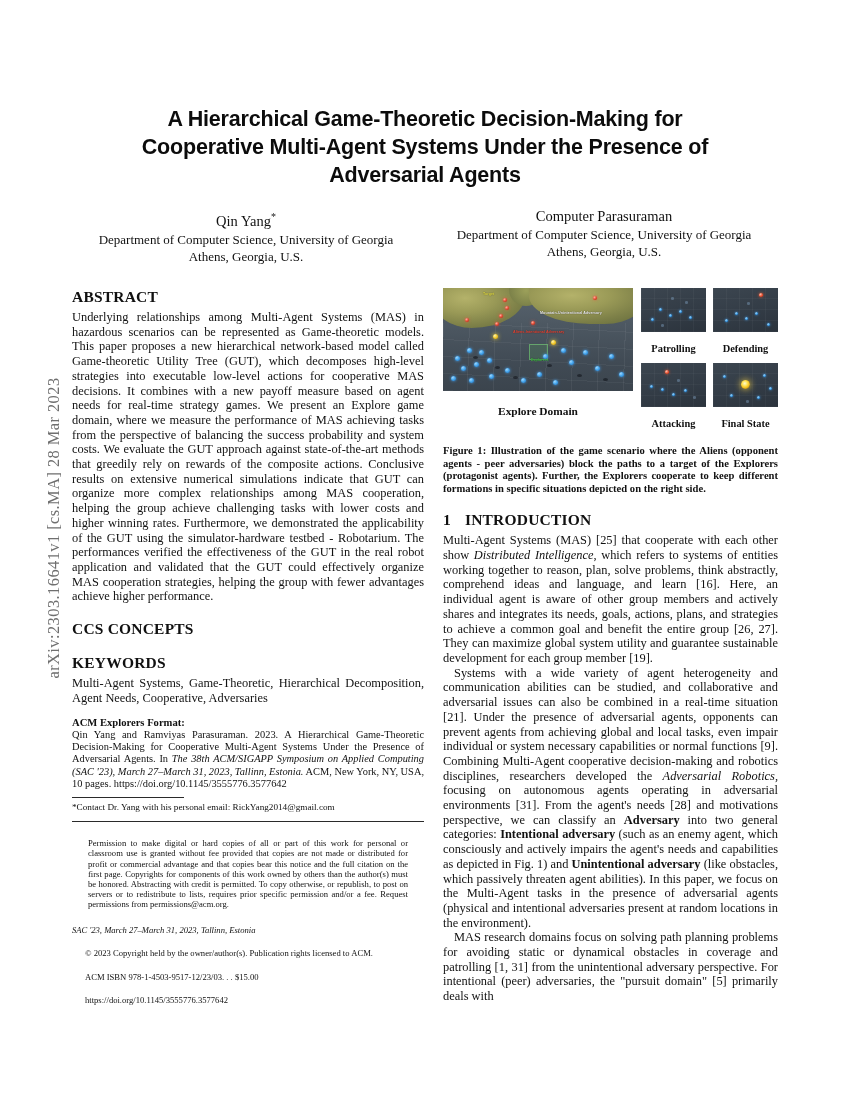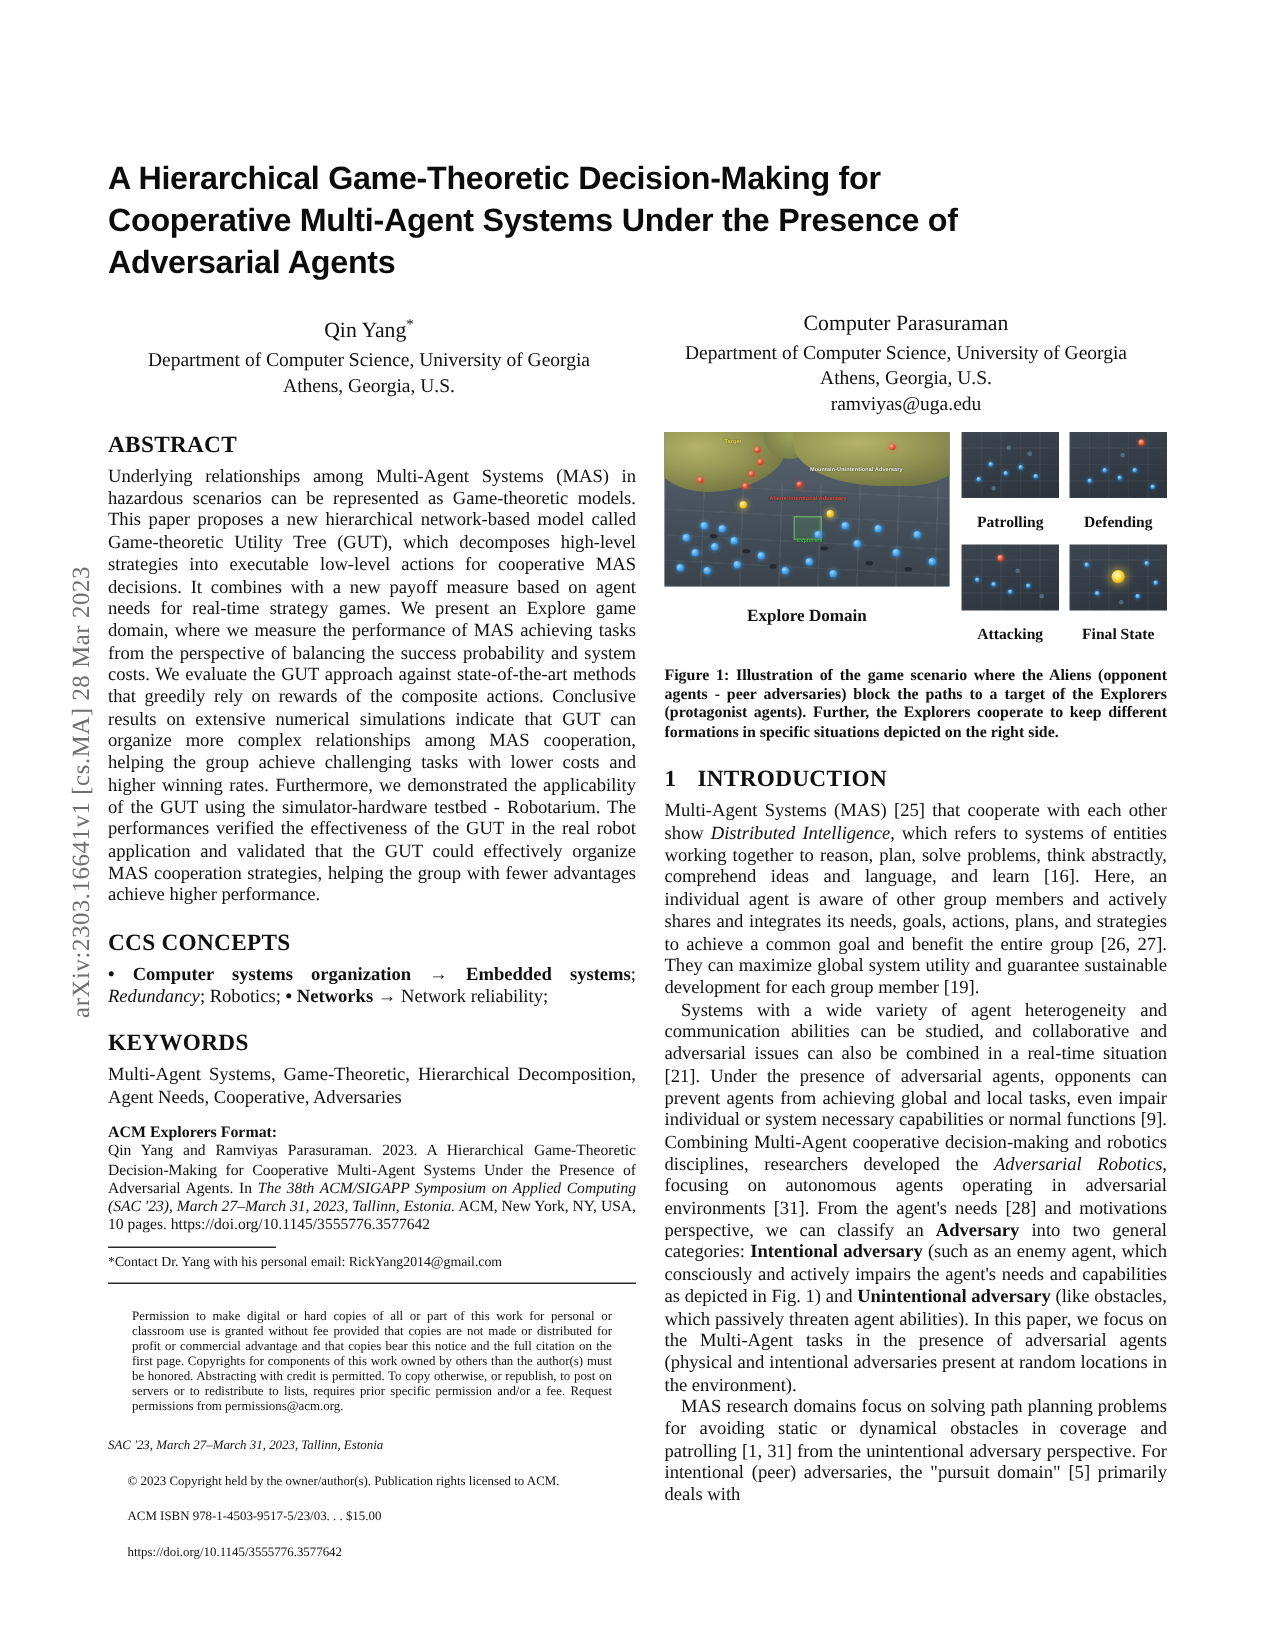--- a/index.html
+++ b/index.html
@@ -32,21 +32,21 @@
     color: #6f6f6f;
     white-space: nowrap;
   }
 
   
   .title-block {
     position: absolute;
     left: 72px;
     top: 105px;
     width: 706px;
-    text-align: left;
+    text-align: center;
   }
   .paper-title {
     font-family: "Liberation Sans", sans-serif;
     font-weight: bold;
     font-size: 21.5px;
     line-height: 28px;
     color: #0c0c0c;
     margin: 0;
     letter-spacing: -0.2px;
   }
@@ -362,46 +362,44 @@
   <div class="authors-row">
     <div class="author-col">
       <div class="author-name"><span>Qin Yang</span><span class="author-sup">*</span></div>
       <div class="author-affil">Department of Computer Science, University of Georgia</div>
       <div class="author-affil">Athens, Georgia, U.S.</div>
     </div>
     <div class="author-col">
       <div class="author-name">Computer Parasuraman</div>
       <div class="author-affil">Department of Computer Science, University of Georgia</div>
       <div class="author-affil">Athens, Georgia, U.S.</div>
-      <div class="author-email">ramviyas@uga.edu</div>
     </div>
   </div>
 
   <div class="col-left">
 
     <div class="sec-head">ABSTRACT</div>
     <p class="body-p">Underlying relationships among Multi-Agent Systems (MAS) in hazardous scenarios can be represented as Game-theoretic models. This paper proposes a new hierarchical network-based model called Game-theoretic Utility Tree (GUT), which decomposes high-level strategies into executable low-level actions for cooperative MAS decisions. It combines with a new payoff measure based on agent needs for real-time strategy games. We present an Explore game domain, where we measure the performance of MAS achieving tasks from the perspective of balancing the success probability and system costs. We evaluate the GUT approach against state-of-the-art methods that greedily rely on rewards of the composite actions. Conclusive results on extensive numerical simulations indicate that GUT can organize more complex relationships among MAS cooperation, helping the group achieve challenging tasks with lower costs and higher winning rates. Furthermore, we demonstrated the applicability of the GUT using the simulator-hardware testbed - Robotarium. The performances verified the effectiveness of the GUT in the real robot application and validated that the GUT could effectively organize MAS cooperation strategies, helping the group with fewer advantages achieve higher performance.</p>
 
     <div class="sec-head sec-head-gap">CCS CONCEPTS</div>
-    <p class="ccs-p"><span class="bd">• Computer systems organization</span> <span>→</span> <span class="bd">Embedded systems</span><span>; </span><span class="it">Redundancy</span><span>; Robotics; </span><span class="bd">• Networks</span> <span>→</span><span> Network reliability;</span></p>
 
     <div class="sec-head sec-head-gap">KEYWORDS</div>
     <p class="kw-p">Multi-Agent Systems, Game-Theoretic, Hierarchical Decomposition, Agent Needs, Cooperative, Adversaries</p>
 
     <div class="ref-head">ACM Explorers Format:</div>
     <p class="ref-body"><span>Qin Yang and Ramviyas Parasuraman. 2023. A Hierarchical Game-Theoretic Decision-Making for Cooperative Multi-Agent Systems Under the Presence of Adversarial Agents. In </span><span class="it">The 38th ACM/SIGAPP Symposium on Applied Computing (SAC '23), March 27–March 31, 2023, Tallinn, Estonia.</span><span> ACM, New York, NY, USA, 10 pages. https://doi.org/10.1145/3555776.3577642</span></p>
 
     <div class="footnote-rule"></div>
     <p class="footnote">*Contact Dr. Yang with his personal email: RickYang2014@gmail.com</p>
 
     <div class="perm-rule"></div>
     <p class="perm-p">Permission to make digital or hard copies of all or part of this work for personal or classroom use is granted without fee provided that copies are not made or distributed for profit or commercial advantage and that copies bear this notice and the full citation on the first page. Copyrights for components of this work owned by others than the author(s) must be honored. Abstracting with credit is permitted. To copy otherwise, or republish, to post on servers or to redistribute to lists, requires prior specific permission and/or a fee. Request permissions from permissions@acm.org.</p>
     <p class="perm-italic">SAC '23, March 27–March 31, 2023, Tallinn, Estonia</p>
     <p class="perm-line">© 2023 Copyright held by the owner/author(s). Publication rights licensed to ACM.</p>
-    <p class="perm-line">ACM ISBN 978-1-4503-9517-5/23/03. . . $15.00</p>
+    <p class="perm-line">ACM ISBN 978-1-4503-9517-12/23/03. . . $15.00</p>
     <p class="perm-line">https://doi.org/10.1145/3555776.3577642</p>
   </div>
 
   <div class="col-right">
 
     <div class="figure-wrap">
       <div class="fig-row">
 
         <div class="fig-main-col">
           <div class="fig-main-img">

